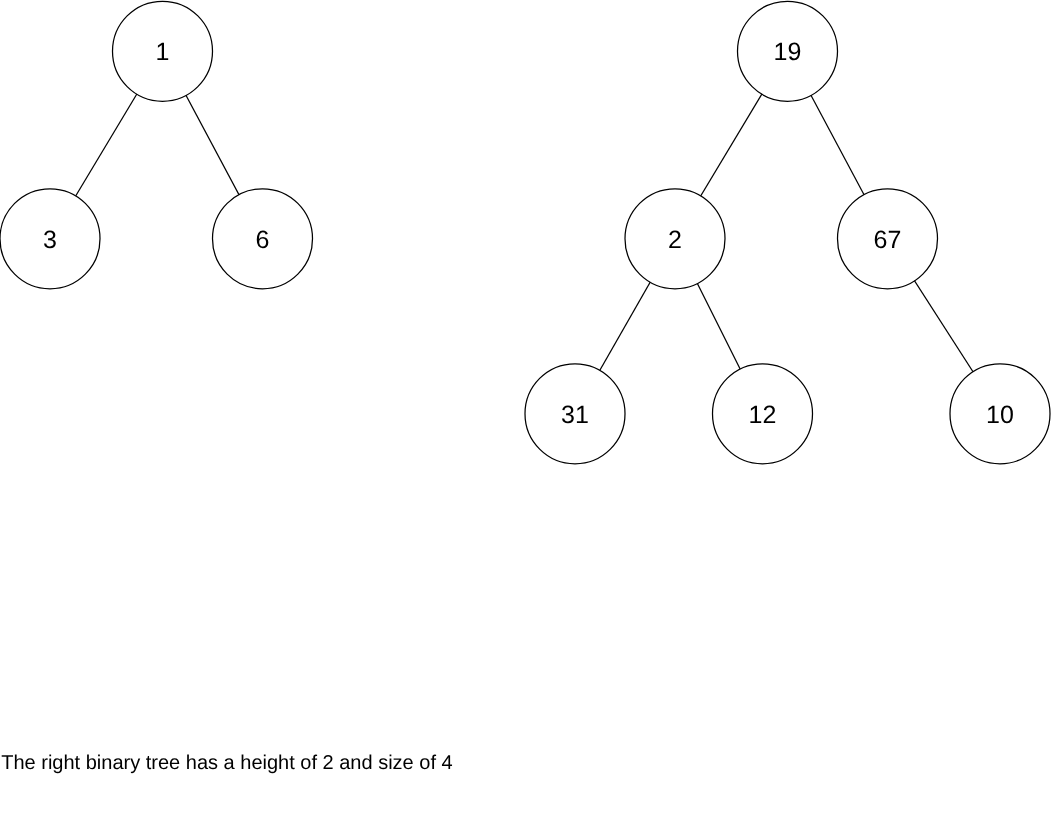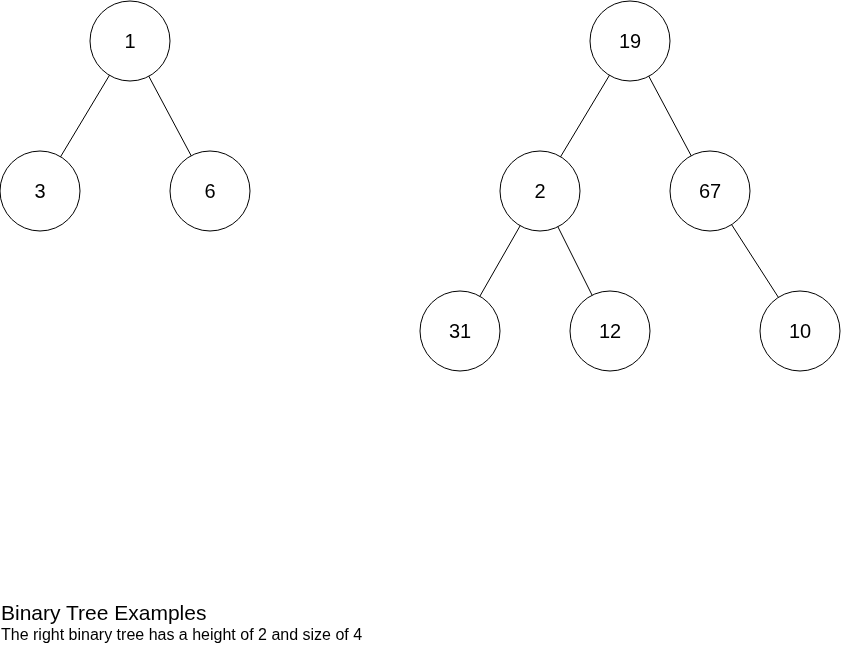--- a/index.html
+++ b/index.html
@@ -79,16 +79,15 @@
         <circle cx="460" cy="331" r="40" fill="#ffffff" stroke="#000000"></circle>
         <text x="460" y="331" dy="0.35em" fill="#000000">31</text>
         <circle cx="610" cy="331" r="40" fill="#ffffff" stroke="#000000"></circle>
         <text x="610" y="331" dy="0.35em" fill="#000000">12</text>
         <circle cx="800" cy="331" r="40" fill="#ffffff" stroke="#000000"></circle>
         <text x="800" y="331" dy="0.35em" fill="#000000">10</text>
       </g>
     </svg>
 
   <div class="caption">
-    <div class="title">Binary Tree Examples</div>
     <div class="caption-line">The right binary tree has a height of 2 and size of 4</div>
   </div>
 </div>
 
 </body></html>

